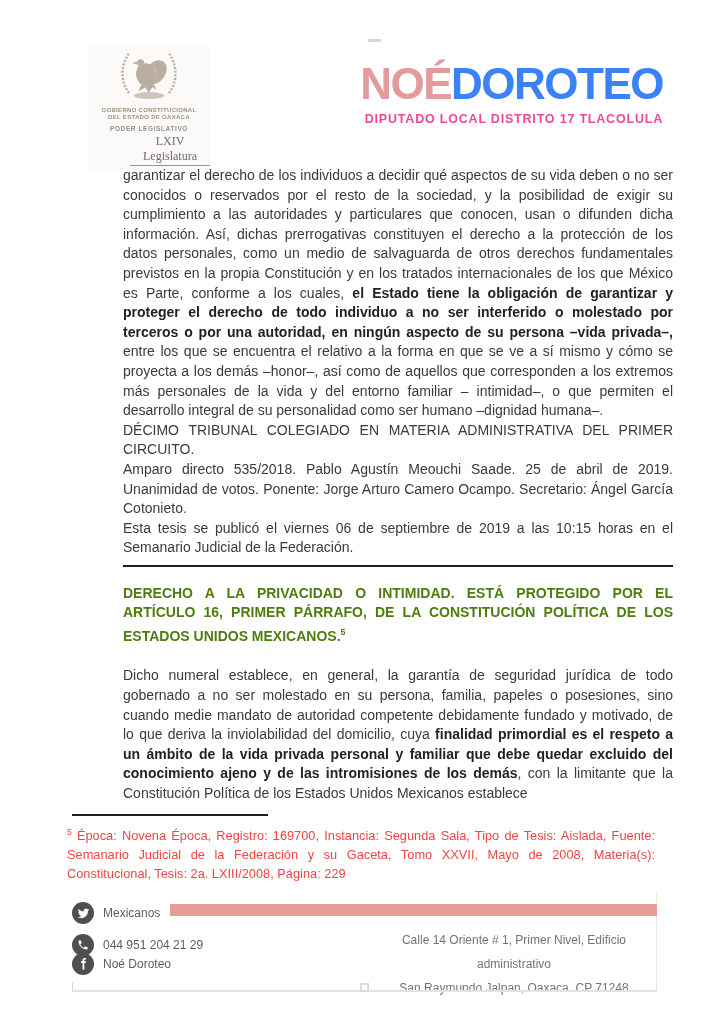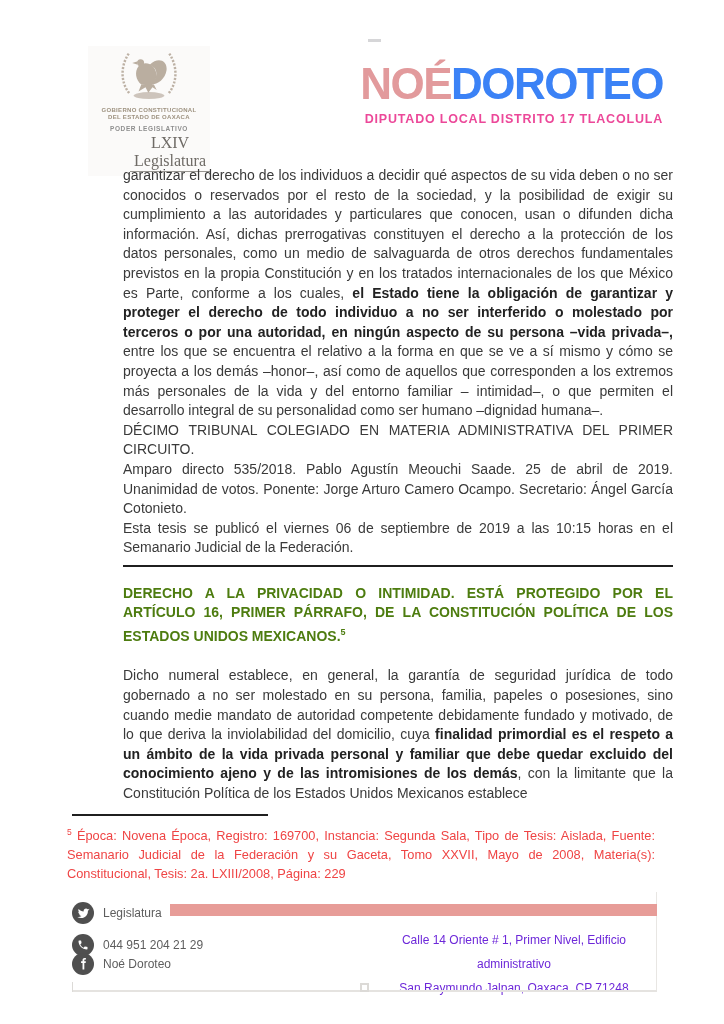--- a/index.html
+++ b/index.html
@@ -6,21 +6,21 @@
   .page {
     position:relative; width:724px; height:1024px; background:#ffffff;
     font-family:"Liberation Sans", sans-serif; overflow:hidden;
   }
   
   .top-dash { position:absolute; left:368px; top:39px; width:13px; height:3px; background:#d6d6d8; }
   .emblem { position:absolute; left:88px; top:46px; width:122px; text-align:center; background:#fbfaf9; padding-bottom:4px; }
   .emblem svg { display:block; margin:2px auto 3px; }
   .emblem-tiny { font-size:6px; font-weight:700; color:#9d917f; letter-spacing:0.3px; line-height:7px; }
   .emblem-poder { font-size:6.5px; font-weight:700; color:#8f8f8f; letter-spacing:0.6px; margin-top:4px; line-height:8px; }
-  .emblem-leg { font-family:"Liberation Serif", serif; font-size:16px; color:#6f6b66;
+  .emblem-leg { font-family:"Liberation Serif", serif; font-size:12px; color:#6f6b66;
     display:inline-block; border-bottom:1.5px solid #979590; padding:0 3px 1px; margin-top:1px;margin-left:42px; }
   .brand { position:absolute; right:61px; top:62px; text-align:right; white-space:nowrap; }
   .brand-name { font-size:44px; font-weight:700; letter-spacing:-1.5px; line-height:44px; }
   .brand-sub  { font-size:12.5px; font-weight:700; letter-spacing:0.8px; margin-top:6px; }
   
   .doc { position:absolute; left:123px; top:166px; width:550px;
     font-size:14px; line-height:19.6px; color:#3a3a3a; text-align:justify; }
   .doc p { margin:0; }
   .divider { border:none; border-top:2.2px solid #1f1f1f; margin:7px 0 17px 0; }
   .heading { font-weight:700; color:#4d7c0f; margin-bottom:20px !important; }
@@ -33,21 +33,21 @@
   
   .footer { position:absolute; left:0; top:896px; width:724px; height:112px; }
   .accent-bar { position:absolute; left:170px; top:8px; width:487px; height:12px; }
   .vline { position:absolute; left:656px; top:-4px; width:1px; height:98px; background:#e8e6e3; }
   .social-row { position:absolute; left:72px; display:flex; align-items:center; }
   .row-twitter { top:6px; } .row-phone { top:38px;justify-content:center; } .row-facebook { top:57px; }
   .circle { width:22px; height:22px; border-radius:50%; display:flex; align-items:center; justify-content:center; flex:0 0 auto; }
   .circle svg { display:block; }
   .social-label { margin-left:9px; font-size:12px; color:#5d5d5d; }
   .address { position:absolute; left:372px; top:32px; width:284px; text-align:center;
-    font-size:12px; color:#6d28d9; line-height:24px; }
+    font-size:12px; color:#737373; line-height:24px; }
   .bottom-line { position:absolute; left:72px; top:94px; width:585px; height:2px; background:#e5e3e0; }
   .handle { position:absolute; left:360px; top:87px; width:9px; height:9px; background:#ffffff; border:2px solid #dcdad7; box-sizing:border-box; }
   .left-tick { position:absolute; left:72px; top:86px; width:1px; height:10px; background:#dcdad7; }
 </style>
 </head>
 <body>
 
 <div class="page">
 
   <div class="top-dash"></div>
@@ -98,21 +98,21 @@
   <footer class="footer">
     <div class="vline"></div>
     <div class="accent-bar" style="background: rgb(231, 156, 152);"></div>
 
     <div class="social-row row-twitter">
       <span class="circle" style="background: rgb(79, 79, 79);">
         <svg viewBox="0 0 24 24" width="13" height="13" fill="#ffffff" aria-hidden="true">
           <path d="M23.4 4.8c-.8.36-1.66.6-2.56.72.92-.55 1.63-1.43 1.96-2.47-.86.51-1.82.88-2.84 1.08A4.48 4.48 0 0 0 16.7 2.7c-2.48 0-4.49 2.01-4.49 4.49 0 .35.04.69.11 1.02-3.73-.19-7.04-1.97-9.25-4.69-.39.66-.61 1.43-.61 2.26 0 1.56.79 2.93 2 3.74a4.47 4.47 0 0 1-2.03-.56v.06c0 2.17 1.55 3.99 3.6 4.4-.38.1-.77.16-1.18.16-.29 0-.57-.03-.84-.08.57 1.78 2.23 3.08 4.19 3.12A9 9 0 0 1 1.57 18.5c-.36 0-.72-.02-1.07-.06a12.7 12.7 0 0 0 6.88 2.02c8.26 0 12.78-6.84 12.78-12.78l-.01-.58c.88-.63 1.64-1.42 2.25-2.31z"></path>
         </svg>
       </span>
-      <span class="social-label">Legislatura</span>
+      <span class="social-label">Mexicanos</span>
     </div>
 
     <div class="social-row row-phone">
       <span class="circle" style="background: rgb(79, 79, 79);">
         <svg viewBox="0 0 24 24" width="12" height="12" fill="#ffffff" aria-hidden="true">
           <path d="M6.62 10.79c1.44 2.83 3.76 5.14 6.59 6.59l2.2-2.21c.27-.27.67-.36 1.02-.24 1.12.37 2.33.57 3.57.57.55 0 1 .45 1 1V20c0 .55-.45 1-1 1-9.39 0-17-7.61-17-17 0-.55.45-1 1-1h3.5c.55 0 1 .45 1 1 0 1.25.2 2.45.57 3.57.11.35.03.74-.25 1.02l-2.2 2.2z"></path>
         </svg>
       </span>
       <span class="social-label">044 951 204 21 29</span>
     </div>

